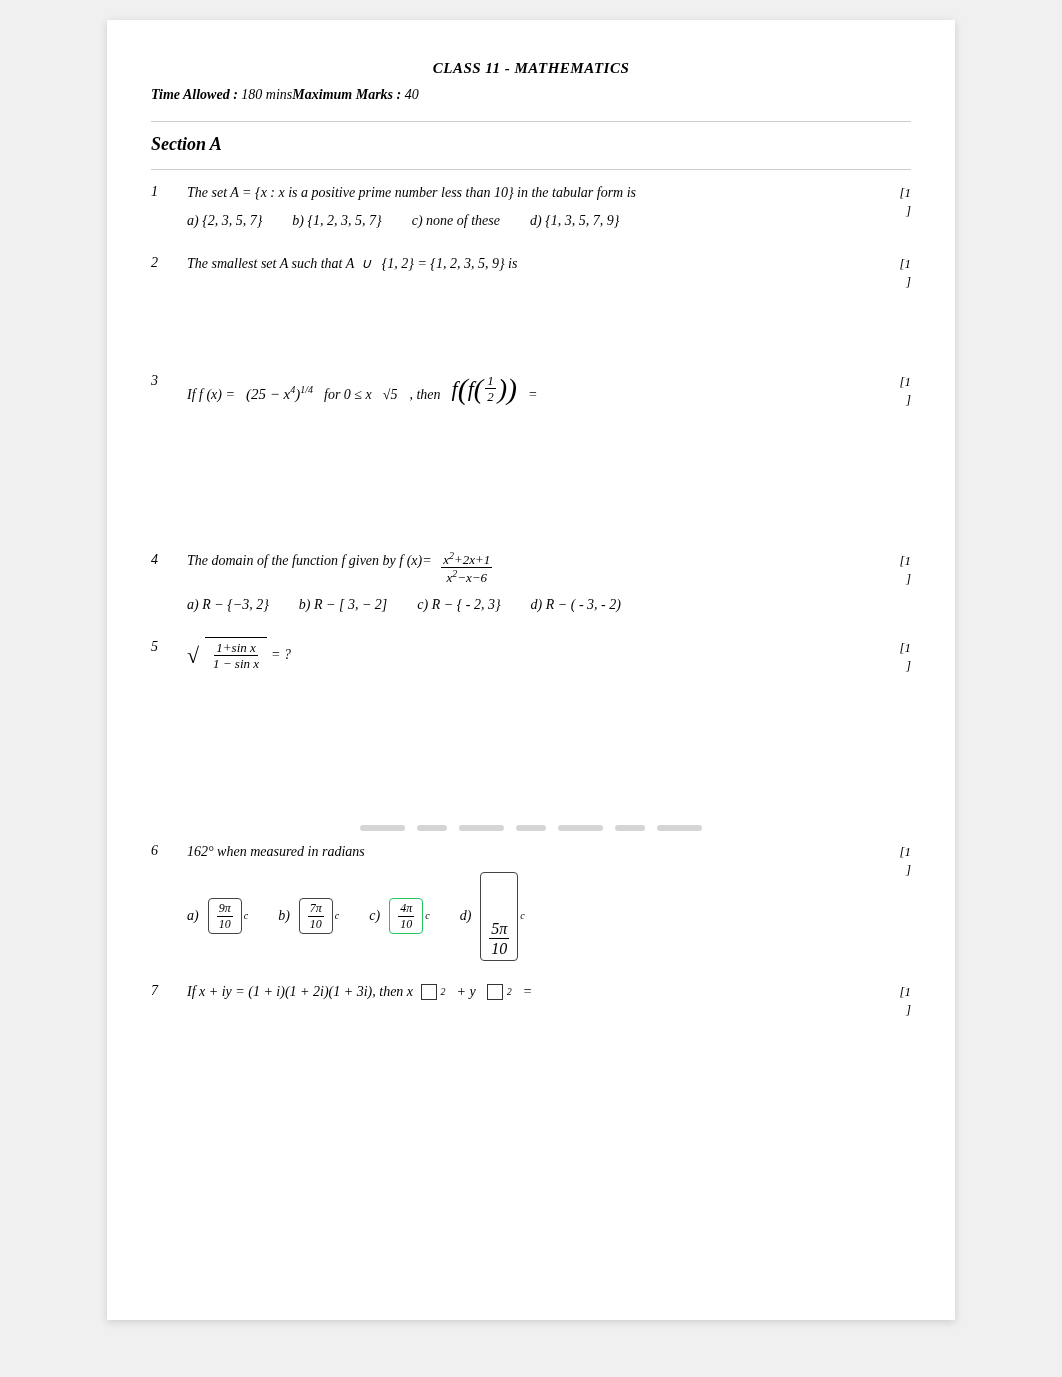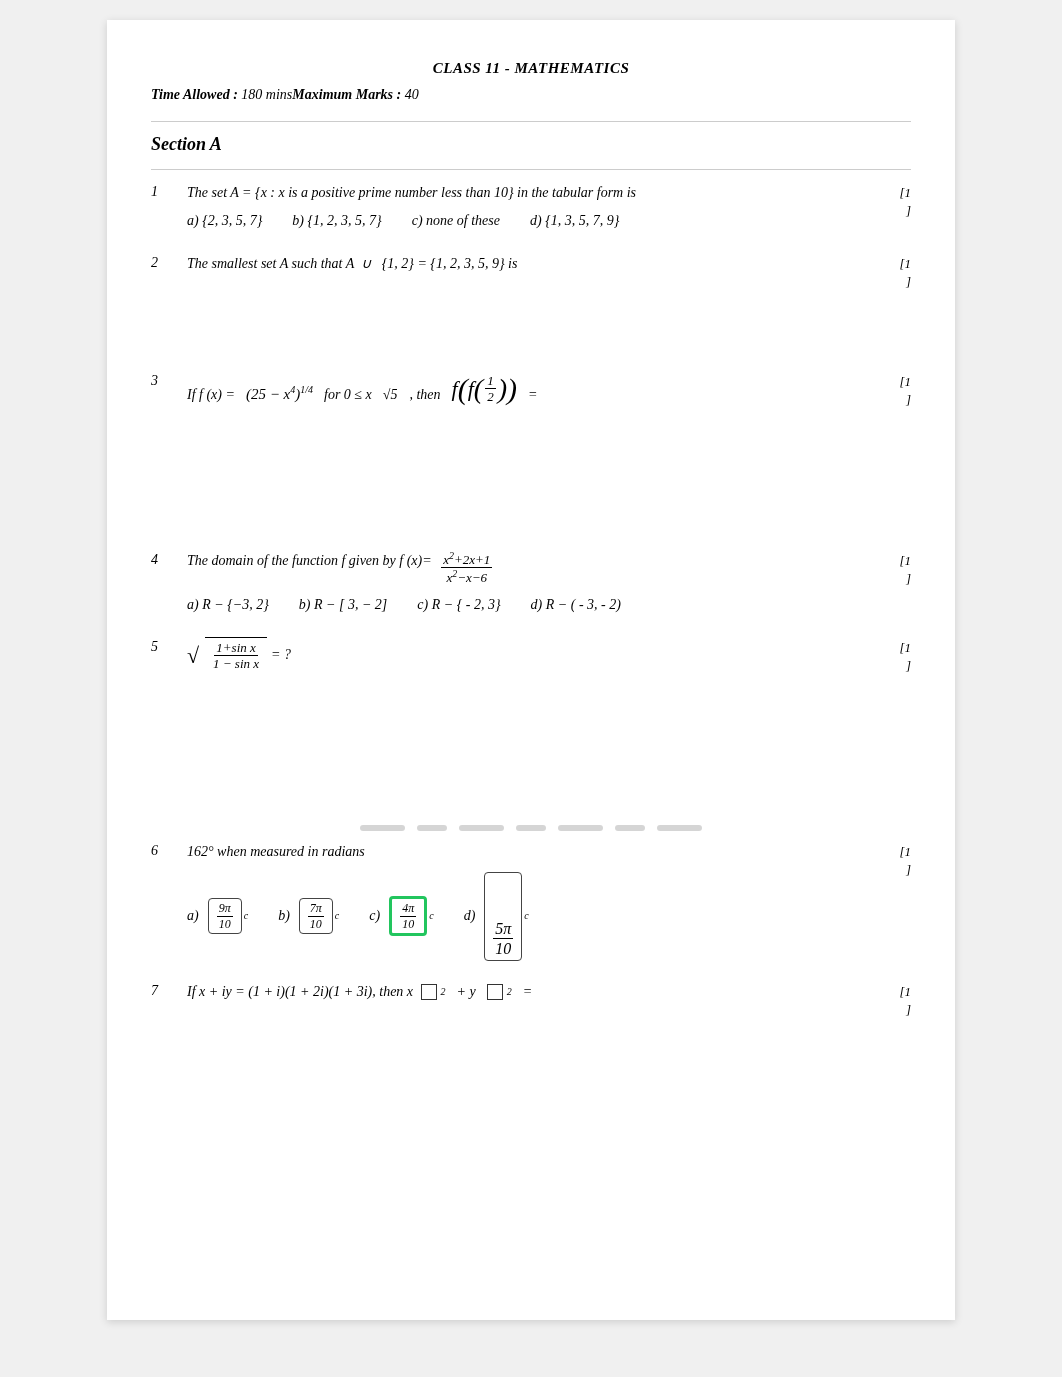--- a/index.html
+++ b/index.html
@@ -283,21 +283,21 @@
           <span style="border: 1px solid #444; padding: 2px 6px; border-radius:4px;">
             <span class="fraction" style="font-size:12px;">
               <span class="numerator">7π</span>
               <span class="denominator">10</span>
             </span>
           </span>
           <sup style="font-size:10px;">c</sup>
         </span>
         <span class="option-item" style="display:inline-flex; align-items:center; gap:2px;">
           <span>c) &nbsp;</span>
-          <span style="border: 3px solid #22c55e; padding: 2px 6px; border-radius:4px;">
+          <span style="border: 1px solid #22c55e; padding: 2px 6px; border-radius:4px;">
             <span class="fraction" style="font-size:12px;">
               <span class="numerator">4π</span>
               <span class="denominator">10</span>
             </span>
           </span>
           <sup style="font-size:10px;">c</sup>
         </span>
         <span class="option-item" style="display:inline-flex; align-items:center; gap:2px;">
           <span>d) &nbsp;</span>
           <span style="border: 1px solid #444; padding: 2px 6px; border-radius:4px;">

